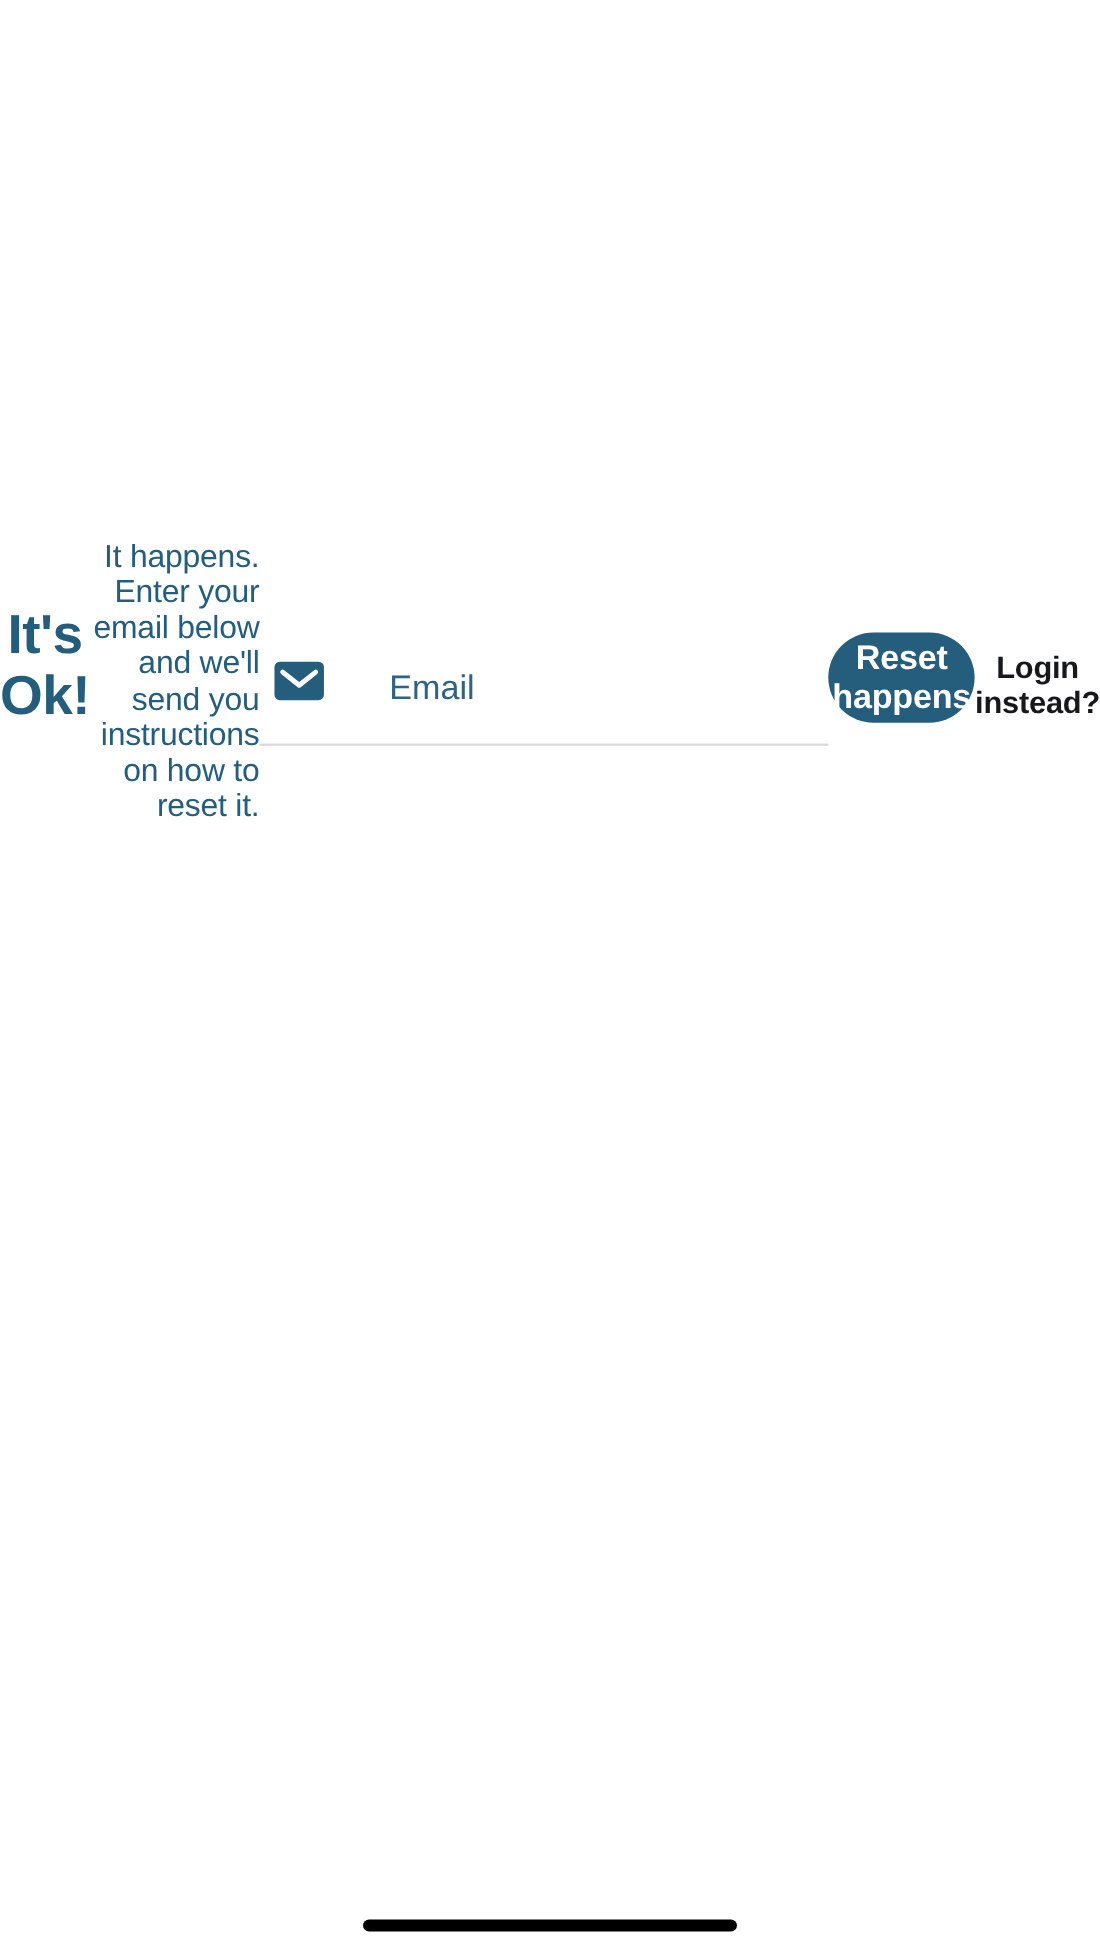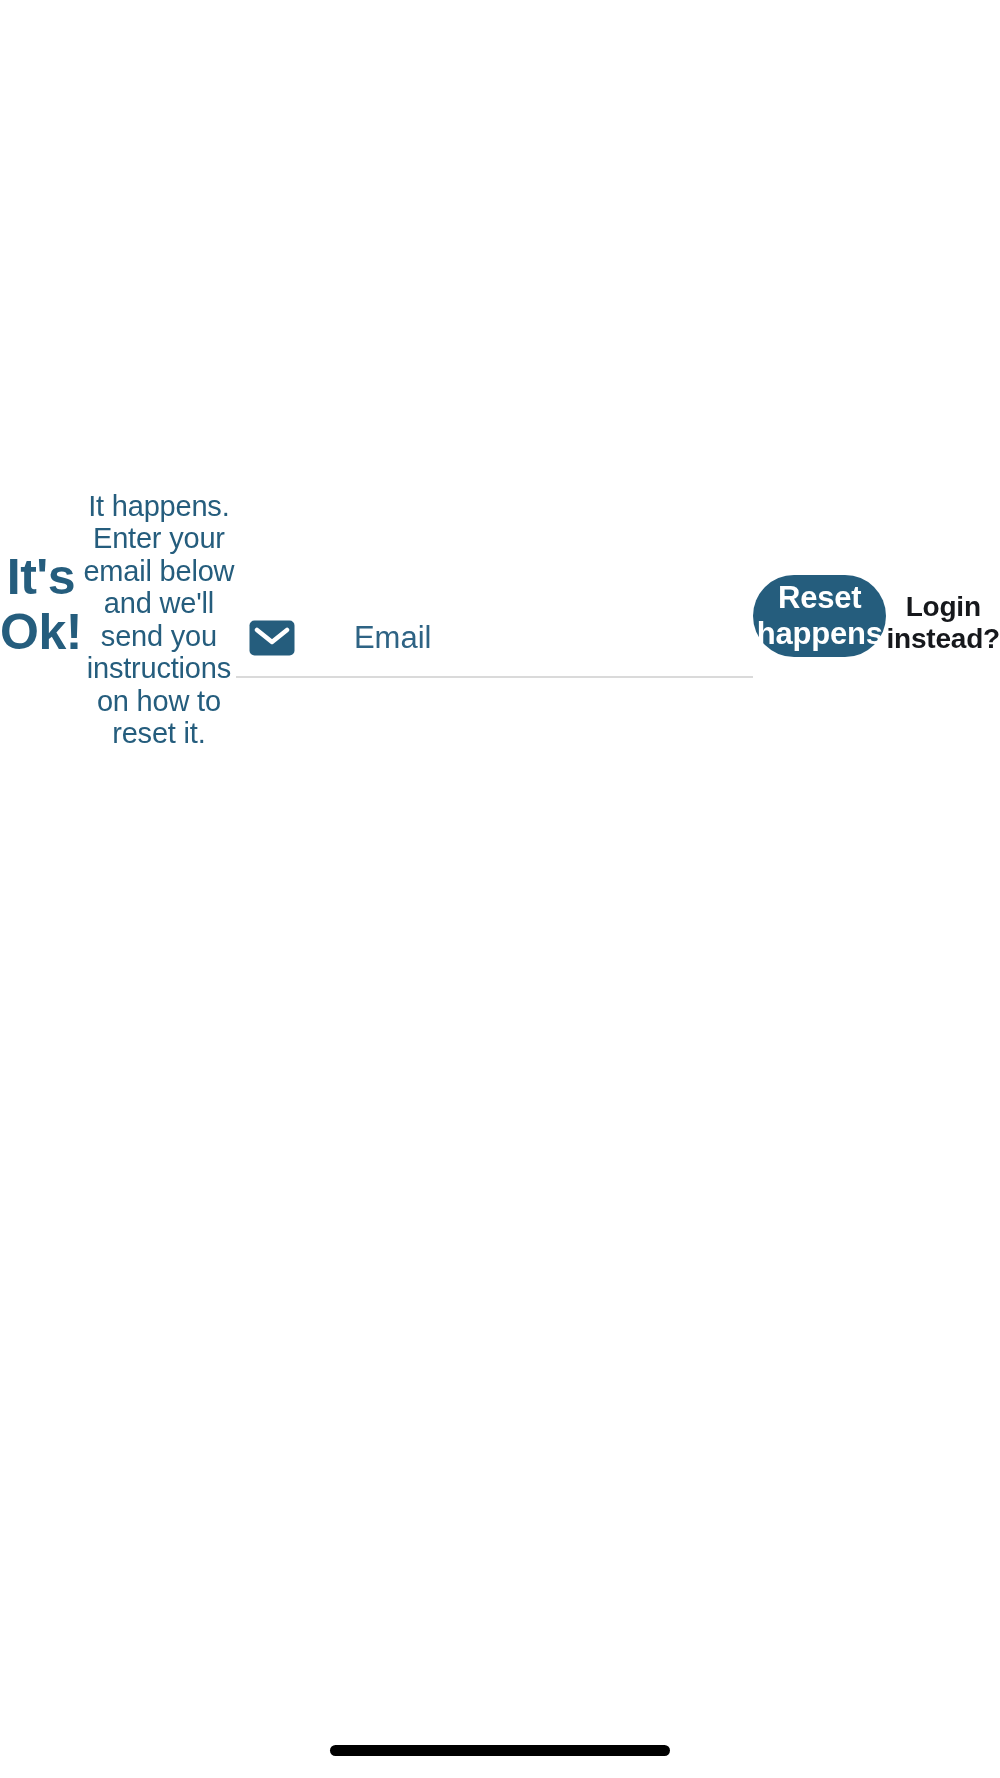--- a/index.html
+++ b/index.html
@@ -37,31 +37,30 @@
     letter-spacing: -0.5px;
     line-height: 1.1;
     text-align: center;
   }
 
   .subtitle {
     margin-top: 30px;
     width: 900px;
     font-size: 29px;
     color: #255d7d;
-    text-align: center;
+    text-align: right;
     line-height: 1.12;
     letter-spacing: -0.2px;
   }
 
   .field-row {
     margin-top: 68px;
     width: 820px;
     height: 78px;
     display: flex;
-    align-items: center;
     border-bottom: 2px solid #dadada;
     padding-left: 12px;
   }
 
   .mail-icon {
     width: 48px;
     height: 38px;
     flex: 0 0 auto;
     display: block;
   }

